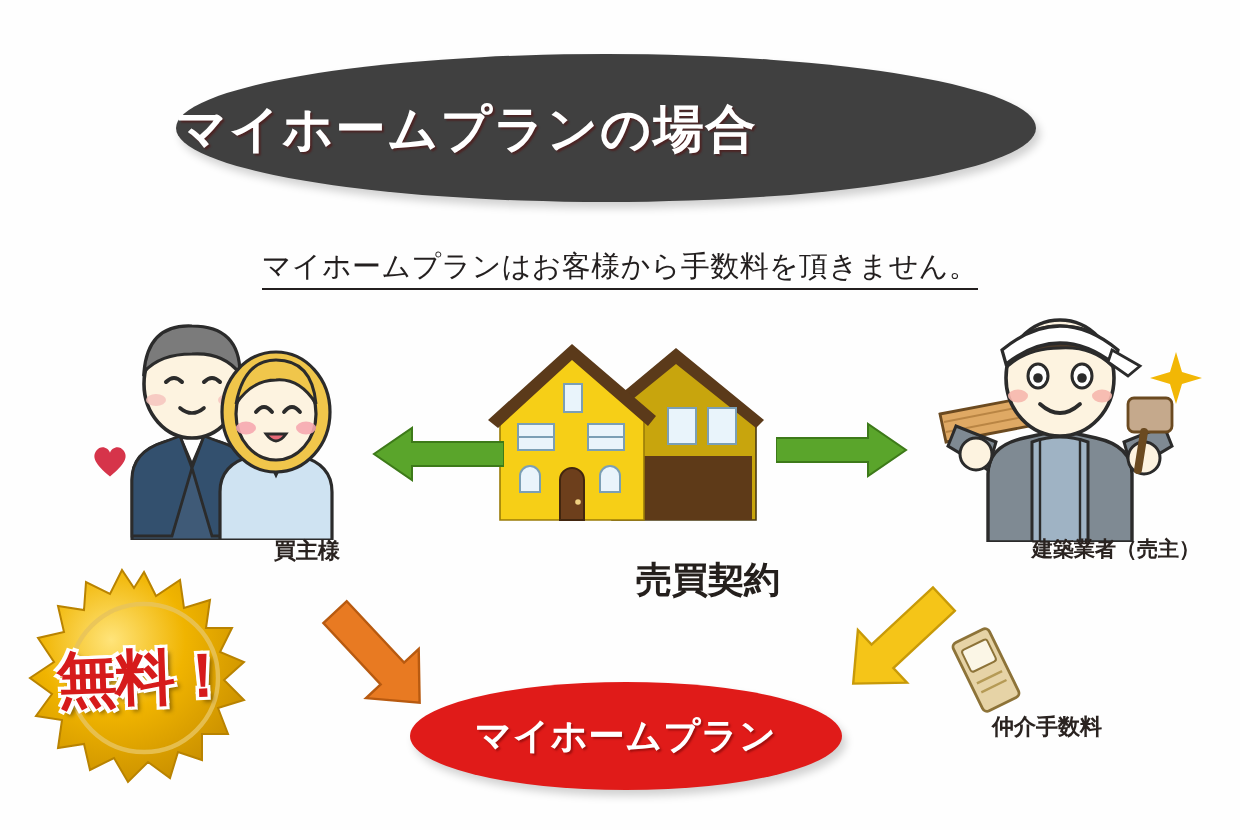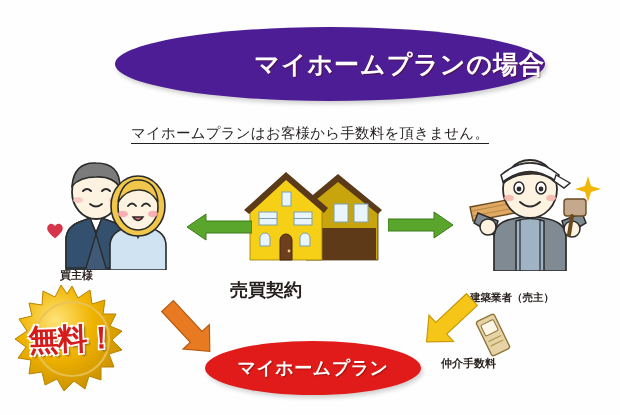--- a/index.html
+++ b/index.html
@@ -12,25 +12,25 @@
   }
   #stage{
     position:relative;
     width:620px;height:415px;
     background:#fefefe;
   }
 
   
   .title-ellipse{
     position:absolute;
-    left:115px;top:27px;width:430px;height:74px;
-    background:#4c1d95;
+    left:88px;top:27px;width:430px;height:74px;
+    background:#404040;
     border-radius:50% / 50%;
     box-shadow:2px 3px 4px rgba(0,0,0,0.18);
-    display:flex;align-items:center;justify-content:flex-end;
+    display:flex;align-items:center;justify-content:flex-start;
   }
   .title-text{
     color:#ffffff;
     font-size:25px;
     font-weight:bold;
     letter-spacing:1px;
     text-shadow:1px 1px 1px rgba(90,0,0,0.45);
     white-space:nowrap;
   }
 
@@ -45,27 +45,27 @@
     letter-spacing:0.2px;
   }
   .subtitle span{
     border-bottom:1.6px solid #231f1f;
     padding-bottom:2px;
   }
 
   
   .lbl{
     position:absolute;
-    text-align:left;
+    text-align:right;
     color:#2a2320;
     white-space:nowrap;
   }
   .lbl-buyer{left:60px;top:268px;width:110px;font-size:11px;font-weight:bold;}
   .lbl-contract{left:230px;top:266px;width:160px;font-size:18px;font-weight:bold;color:#241f1c;margin-top:12px;}
-  .lbl-builder{left:470px;top:268px;width:130px;font-size:10.5px;font-weight:bold;margin-top:23px;}
+  .lbl-builder{left:470px;top:268px;width:130px;font-size:10.5px;font-weight:bold;}
   .lbl-fee{left:441px;top:356px;width:110px;font-size:11px;font-weight:bold;}
 
   
   .couple{position:absolute;left:52px;top:158px;width:120px;height:112px;}
   
   .house{position:absolute;left:242px;top:168px;width:140px;height:96px;}
   
   .builder{position:absolute;left:468px;top:155px;width:124px;height:116px;}
 
   

